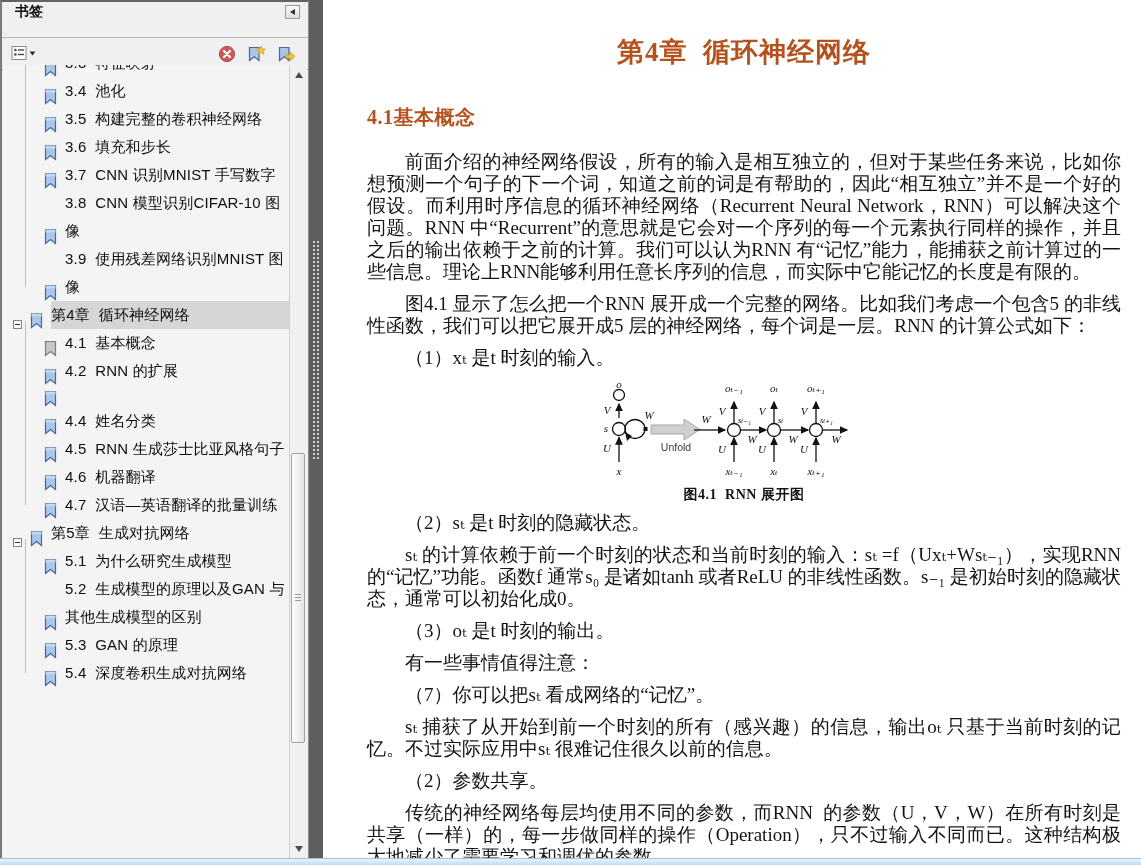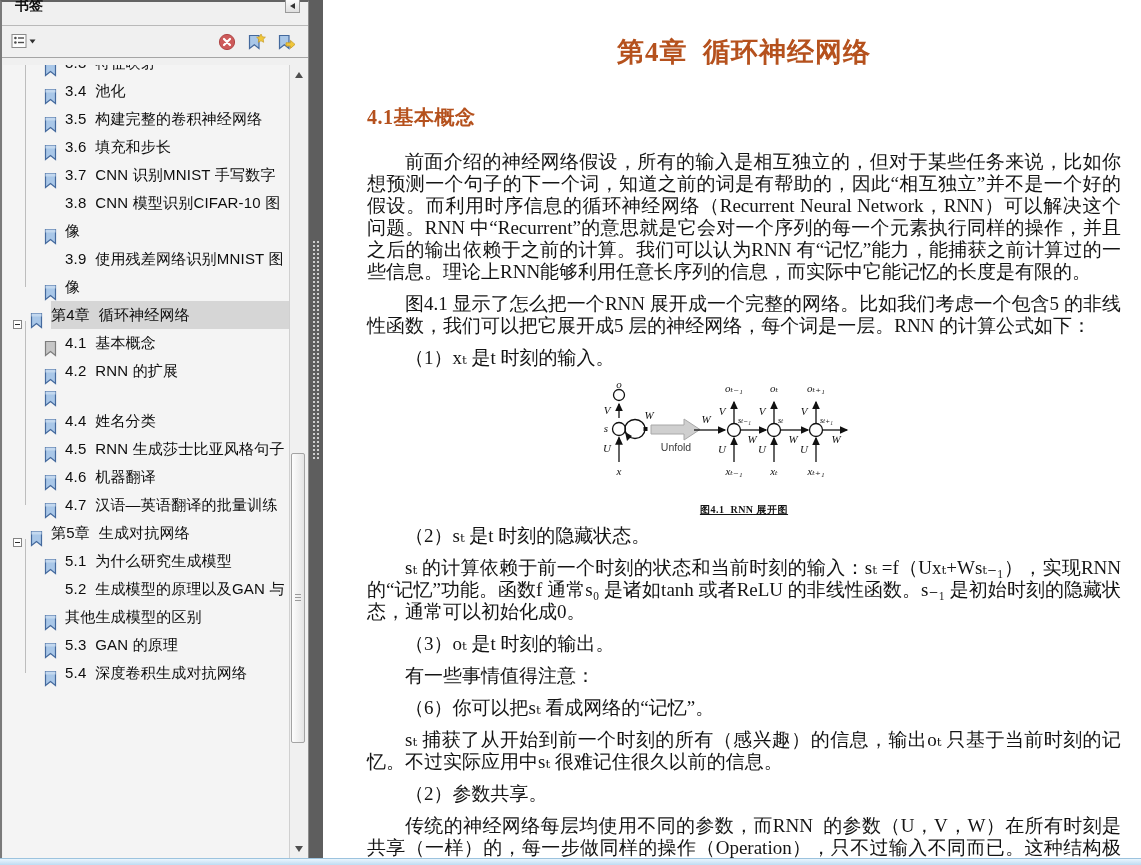--- a/index.html
+++ b/index.html
@@ -2,21 +2,21 @@
 <html><head>
 <meta charset="utf-8">
 <style>
   * { margin:0; padding:0; box-sizing:border-box; }
   html,body { width:1141px; height:865px; overflow:hidden; background:#fff; }
   .app { position:relative; width:1141px; height:865px; display:flex; font-family:"Liberation Sans","DejaVu Sans",sans-serif; }
 
   
   .panel { position:relative; width:309px; height:100%; background:#f0f0f0;
            border-top:2px solid #636363; border-left:2px solid #7a7a7a; border-right:1px solid #8d8d8d; }
-  .panel-header { height:24px; display:flex; align-items:center; justify-content:space-between;
+  .panel-header { height:36px; display:flex; align-items:center; justify-content:space-between;
                   padding:0 8px 16px 13px; border-bottom:1px solid #b9b9b9; }
   .panel-title { font-size:14px; font-weight:bold; color:#111; }
   .collapse-btn { width:15px; height:14px; background:linear-gradient(#fbfbfb,#dfdfdf); border:1px solid #9a9a9a;
                   display:flex; align-items:center; justify-content:center; cursor:pointer; }
   .tri-left { width:0; height:0; border-top:3.5px solid transparent; border-bottom:3.5px solid transparent; border-right:5px solid #333; }
 
   .panel-toolbar { height:32px; display:flex; align-items:center; padding:0 10px 0 8px;
                    border-bottom:1px solid #a5a5a5; background:#f0f0f0; }
   .tb-btn { background:none; border:none; padding:1px; margin-left:9px; cursor:pointer; line-height:0; }
   .tb-btn:first-child { margin-left:0; }
@@ -54,21 +54,21 @@
                          background-image:radial-gradient(#cfcfcf 0.9px, transparent 1px); background-size:4px 4px; }
 
   
   .docview { flex:1; height:100%; background:#fff; overflow:hidden; padding:34px 20px 0 44px;
              font-family:"Liberation Serif","DejaVu Serif",serif; color:#141414; }
   .chap-title { text-align:center; font-size:27px; font-weight:600; letter-spacing:1px; margin-bottom:34px; }
   .sec-head { font-size:20px; margin-bottom:20px; letter-spacing:0.5px; }
   .sec-num { font-weight:bold; }
   .docview p { font-size:19px; line-height:22px; text-align:justify; text-indent:2em; margin-bottom:10px; }
   figure { width:310px; margin:10px auto 8px; text-align:center; }
-  figcaption { font-size:10px; font-weight:bold; margin-top:20px; letter-spacing:0.5px;text-decoration:underline; }
+  figcaption { font-size:14px; font-weight:bold; margin-top:3px; letter-spacing:0.5px; }
   .fig-svg text { font-family:"Liberation Serif","DejaVu Serif",serif; font-style:italic; font-size:11px; fill:#111; }
   .fig-svg text.sub { font-size:8.5px; }
   .fig-svg text.plain { font-style:normal; font-family:"Liberation Sans","DejaVu Sans",sans-serif; font-size:10.5px; fill:#3a3a3a; }
 
   
   .status-strip { position:absolute; left:0; right:0; bottom:0; height:7px;
                   background:linear-gradient(#eaf5fd,#bedcf2); border-top:1px solid #9cc3de; z-index:5; }
 </style>
 </head>
 <body>
@@ -342,21 +342,21 @@
         <line x1="229" y1="51" x2="253" y2="51" stroke="#111" stroke-width="1.3" marker-end="url(#ah)"></line>
         <text x="242" y="64" text-anchor="middle">W</text>
       </svg>
       <figcaption>图4.1&nbsp;&nbsp;RNN 展开图</figcaption>
     </figure>
 
     <p>（2）sₜ 是t 时刻的隐藏状态。</p>
     <p>sₜ 的计算依赖于前一个时刻的状态和当前时刻的输入：sₜ =f（Uxₜ+Wsₜ₋₁），实现RNN 的“记忆”功能。函数f 通常s₀ 是诸如tanh 或者ReLU 的非线性函数。s₋₁ 是初始时刻的隐藏状态，通常可以初始化成0。</p>
     <p>（3）oₜ 是t 时刻的输出。</p>
     <p>有一些事情值得注意：</p>
-    <p>（6）你可以把sₜ 看成网络的“记忆”。</p>
+    <p>（7）你可以把sₜ 看成网络的“记忆”。</p>
     <p>sₜ 捕获了从开始到前一个时刻的所有（感兴趣）的信息，输出oₜ 只基于当前时刻的记忆。不过实际应用中sₜ 很难记住很久以前的信息。</p>
     <p>（2）参数共享。</p>
     <p>传统的神经网络每层均使用不同的参数，而RNN&nbsp;&nbsp;的参数（U，V，W）在所有时刻是共享（一样）的，每一步做同样的操作（Operation），只不过输入不同而已。这种结构极大地减少了需要学习和调优的参数。</p>
 
   </main>
 
   <div class="status-strip"></div>
 </div>
 
 </body></html>

